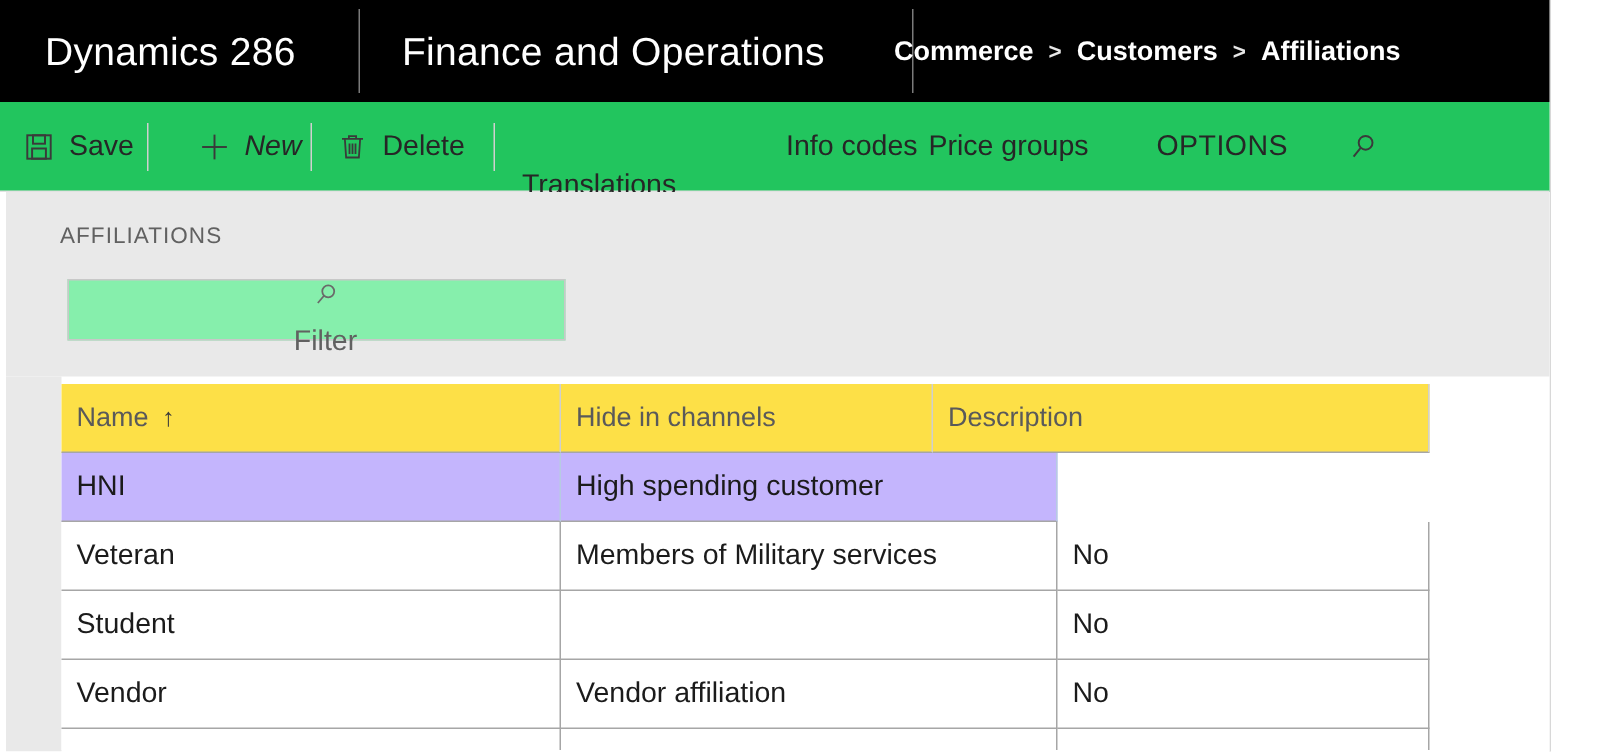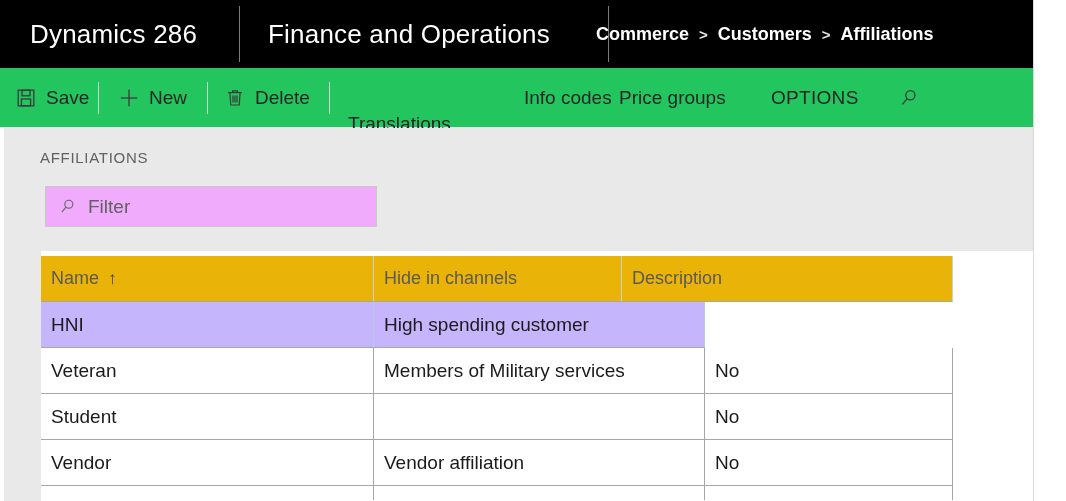--- a/index.html
+++ b/index.html
@@ -113,21 +113,21 @@
   .tb-icon {
     display: inline-flex;
     align-items: center;
     justify-content: center;
     width: 22px;
     height: 22px;
     color: #3a3a3a;
   }
   #tb-save   { left: 15px; }
   #tb-sep-1  { left: 98px; }
-  #tb-new    { left: 118px; }
+  #tb-new    { left: 132px; font-style: italic; }
   #tb-sep-2  { left: 207px; }
   #tb-delete { left: 224px; }
   #tb-sep-3  { left: 329px; }
   #tb-translations { left: 348px; margin-top: 26px; }
   #tb-infocodes    { left: 492px; margin-left: 32px; }
   #tb-pricegroups  { left: 619px; }
   #tb-options      { left: 771px; letter-spacing: .3px; }
   #tb-search       { left: 898px; }
 
   
@@ -155,28 +155,29 @@
     font-size: 15px;
     color: #616161;
     letter-spacing: .7px;
   }
   #filter-box {
     position: absolute;
     left: 41px;
     top: 58px;
     width: 332px;
     height: 41px;
-    background: #f0abfc;
+    background: #86efac;
     border: 1px solid #c8c8c8;
     box-sizing: border-box;
     display: flex;
     align-items: center;
     gap: 11px;
     padding-left: 12px;
     cursor: text;
+    flex-direction: column;
   }
   #filter-placeholder {
     font-size: 19px;
     color: #616161;
   }
 
   
   #left-gutter {
     position: absolute;
     left: 0;
@@ -221,21 +222,21 @@
   }
   .col-0 { width: 333px; }
   .col-1 { width: 331px; }
   .col-2 { width: 248px; border-right: 1px solid #a6a6a6; }
 
   #grid-header .grid-cell {
     color: #5a5a5a;
     font-size: 18px;
     border-bottom: 1px solid #a6a6a6;
     border-right: 1px solid #cfcfcf;
-    background: #eab308;
+    background: #fde047;
   }
   #grid-header .col-2 { border-right: 1px solid #cfcfcf; }
   .sort-arrow {
     margin-left: 9px;
     font-size: 17px;
     color: #3b3b3b;
     line-height: 1;
   }
 
   .row-selected .grid-cell {

